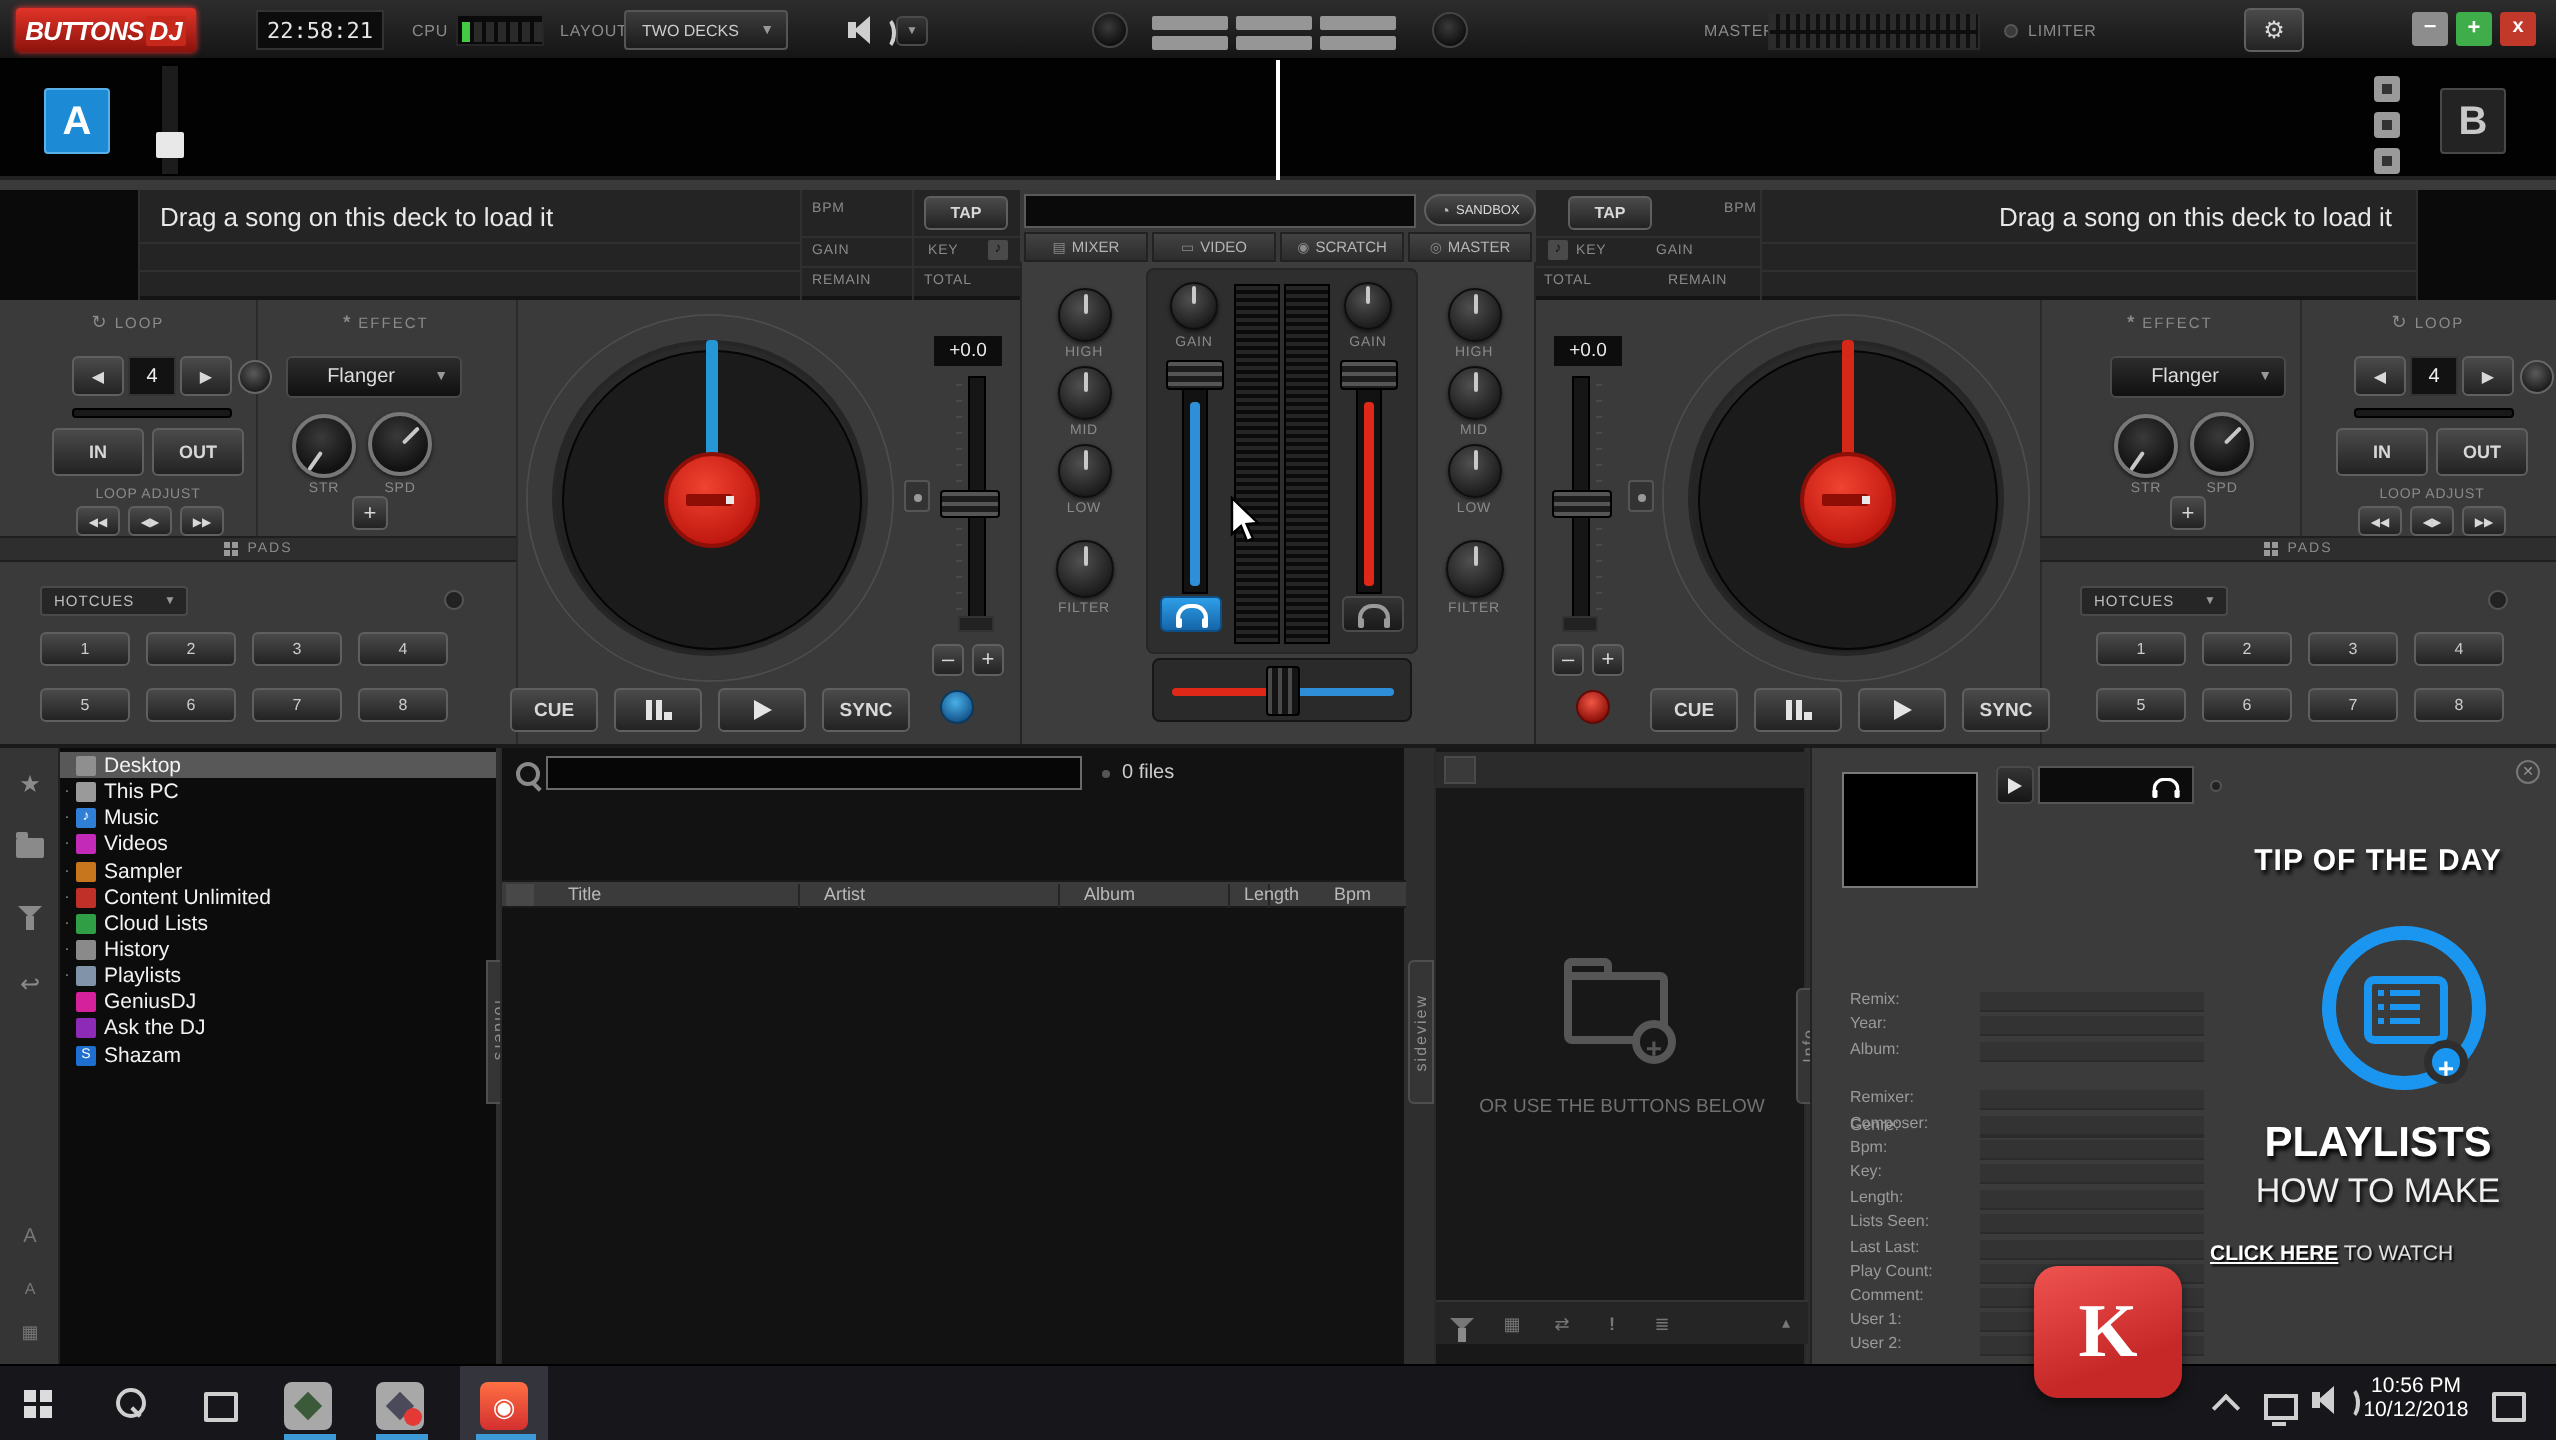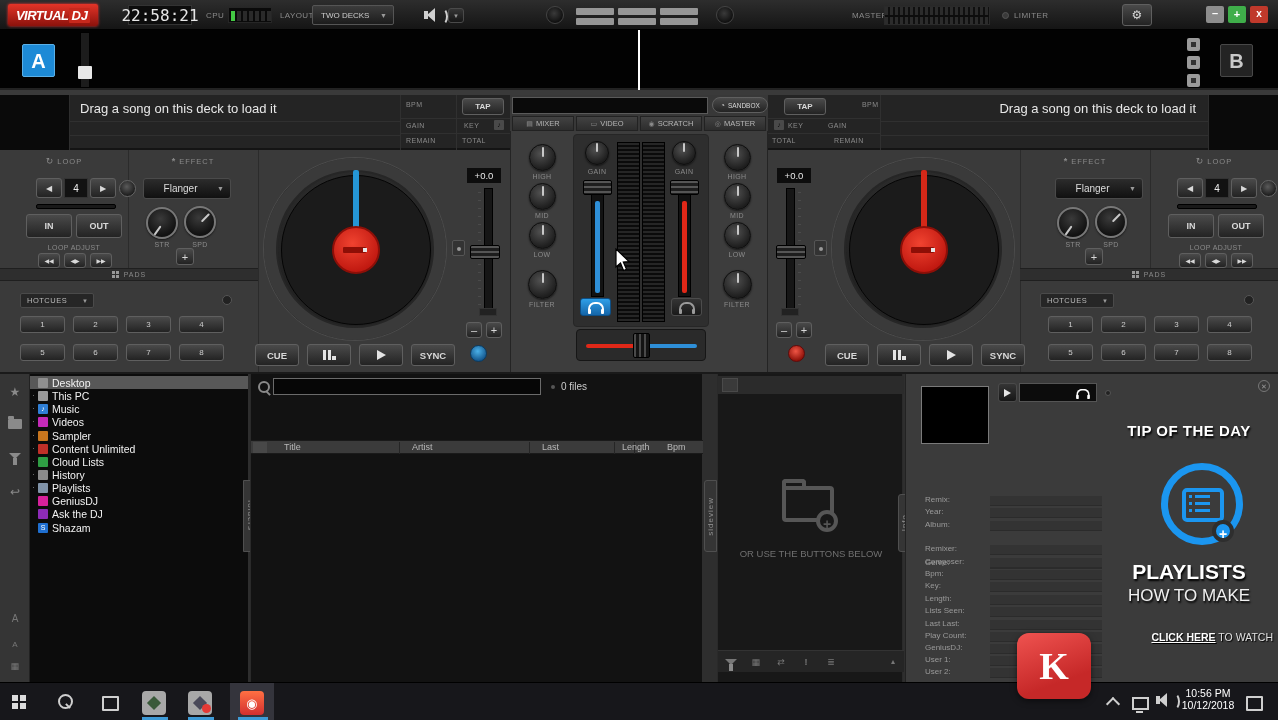--- a/index.html
+++ b/index.html
@@ -74,24 +74,24 @@
   input.srch{position:absolute;box-sizing:border-box;background:#060606;border:1px solid #6a6a6a;color:#ddd;
         font-size:10px;padding:0 4px;font-family:"Liberation Sans",sans-serif;}
 </style>
 </head>
 <body>
 
 <div id="app">
 
   <div class="ab" style="left:0;top:0;width:1278px;height:30px;background:linear-gradient(#2d2d2d,#151515);border-bottom:1px solid #000;">
     <div class="ab" style="left:8px;top:4px;width:90px;height:22px;background:linear-gradient(#e23428,#8c120c);border-radius:2px;display:flex;align-items:center;justify-content:center;box-shadow:0 0 3px #f33;">
-      <span style="color:#fff;font-weight:bold;font-style:italic;font-size:13px;letter-spacing:-.5px;">VIRTUAL</span>
+      <span style="color:#fff;font-weight:bold;font-style:italic;font-size:13px;letter-spacing:-.5px;">BUTTONS</span>
       <span style="color:#fff;font-weight:bold;font-style:italic;font-size:13px;background:#c7281c;padding:0 2px;margin-left:1px;border-radius:1px;">DJ</span>
     </div>
-    <div class="ab" style="left:128px;top:5px;width:64px;height:20px;background:#0c0c0c;border:1px solid #333;display:flex;align-items:center;justify-content:center;color:#e6e6e6;font-size:16px;font-family:'DejaVu Sans Mono',monospace;">22:58:21</div>
+    <div class="ab" style="left:128px;top:5px;width:64px;height:20px;background:#0c0c0c;border:1px solid #333;display:flex;align-items:center;justify-content:center;color:#e6e6e6;font-size:11px;font-family:'DejaVu Sans Mono',monospace;">22:58:21</div>
     <span class="lb" style="left:206px;top:11px;font-size:8px;">CPU</span>
     <div class="ab" style="left:228px;top:7px;width:44px;height:16px;background:#0a0a0a;border:1px solid #262626;">
       <div class="ab" style="left:2px;top:3px;width:4px;height:10px;background:#44c944;"></div>
       <div class="ab" style="left:8px;top:3px;width:34px;height:10px;background:repeating-linear-gradient(90deg,#2a2a2a 0 4px,#0a0a0a 4px 6px);"></div>
     </div>
     <span class="lb" style="left:280px;top:11px;font-size:8px;">LAYOUT</span>
     <div class="ab" style="left:312px;top:5px;width:82px;height:20px;background:linear-gradient(#3c3c3c,#1c1c1c);border:1px solid #555;border-radius:2px;display:flex;align-items:center;">
       <span style="font-size:8px;color:#ccc;margin-left:8px;flex:1;">TWO DECKS</span>
       <span style="font-size:7px;color:#999;margin-right:6px;">▼</span>
     </div>
@@ -499,21 +499,21 @@
       <div class="ab" style="left:7px;top:7px;color:#8a8a8a;">
           <div class="magic"></div>
         </div>
       <input class="srch" style="left: 22px; top: 4px; width: 268px; height: 17px;" value="">
       <div class="ab" style="left:300px;top:11px;width:4px;height:4px;border-radius:50%;background:#555;"></div>
       <div class="ab" style="left:310px;top:7px;color:#cccccc;font-size:10px;">0 files</div>
       <div class="ab" style="left:0;top:66px;width:452px;height:14px;background:#3b3b3b;border-top:1px solid #1a1a1a;border-bottom:1px solid #1a1a1a;">
         <div class="ab" style="left:2px;top:1px;width:14px;height:11px;background:#484848;"></div>
         <div class="ab" style="left:22px;top:1px;width:127px;height:12px;color:#b8b8b8;font-size:9px;padding-left:11px;border-right:1px solid #252525;">Title</div>
         <div class="ab" style="left:150px;top:1px;width:129px;height:12px;color:#b8b8b8;font-size:9px;padding-left:11px;border-right:1px solid #252525;">Artist</div>
-        <div class="ab" style="left:280px;top:1px;width:84px;height:12px;color:#b8b8b8;font-size:9px;padding-left:11px;border-right:1px solid #252525;">Last</div>
+        <div class="ab" style="left:280px;top:1px;width:84px;height:12px;color:#b8b8b8;font-size:9px;padding-left:11px;border-right:1px solid #252525;">Album</div>
         <div class="ab" style="left:365px;top:1px;width:19px;height:12px;color:#b8b8b8;font-size:9px;padding-left:6px;border-right:1px solid #252525;">Length</div>
         <div class="ab" style="left:408px;top:1px;width:40px;height:12px;color:#b8b8b8;font-size:9px;padding-left:8px;">Bpm</div>
       </div>
     </div>
     <div class="vtab" style="left:704px;top:106px;width:13px;height:72px;border-radius:3px 0 0 3px;">
         <span>sideview</span>
       </div>
 
     <div class="ab" style="left:717px;top:0;width:186px;height:310px;background:#181818;border-left:1px solid #2a2a2a;border-right:1px solid #2a2a2a;">
       <div class="ab" style="left:0;top:2px;width:186px;height:18px;background:#2b2b2b;">
@@ -601,41 +601,41 @@
       </div>
     <div class="trow" style="top:245px;">
         <span class="tlab">Last Last:</span>
         <span class="tval"></span>
       </div>
     <div class="trow" style="top:257px;">
         <span class="tlab">Play Count:</span>
         <span class="tval"></span>
       </div>
     <div class="trow" style="top:269px;">
-        <span class="tlab">GeniusDJ:</span>
+        <span class="tlab">Comment:</span>
         <span class="tval"></span>
       </div>
     <div class="trow" style="top:281px;">
         <span class="tlab">User 1:</span>
         <span class="tval"></span>
       </div>
     <div class="trow" style="top:293px;">
         <span class="tlab">User 2:</span>
         <span class="tval"></span>
       </div>
 
     <div class="ab" style="left:1105px;top:40px;width:170px;height:260px;">
       <div class="ab" style="left:0;top:8px;width:168px;text-align:center;color:#fff;font-weight:bold;font-size:15px;letter-spacing:.5px;text-shadow:1px 2px 2px #000;">TIP OF THE DAY</div>
       <div class="ab" style="left:56px;top:49px;width:82px;height:82px;border:7px solid #1b96f0;border-radius:50%;">
         <div class="tipbox" style="position:absolute;left:14px;top:18px;"></div>
       </div>
       <div class="ab" style="left:107px;top:106px;width:22px;height:22px;border-radius:50%;background:#1b96f0;border:4px solid #2e2e2e;color:#fff;font-weight:bold;font-size:14px;text-align:center;line-height:21px;">+</div>
       <div class="ab" style="left:0;top:146px;width:168px;text-align:center;color:#fff;font-weight:bold;font-size:21px;text-shadow:1px 2px 2px #000;">PLAYLISTS</div>
       <div class="ab" style="left:0;top:172px;width:168px;text-align:center;color:#f0f0f0;font-size:17px;text-shadow:1px 2px 2px #000;">HOW TO MAKE</div>
-      <div class="ab" style="left:0;top:207px;width:168px;text-align:right;font-size:10.5px;color:#e0e0e0;text-shadow:1px 1px 1px #000;margin-top:10px;">
+      <div class="ab" style="left:0;top:207px;width:168px;text-align:left;font-size:10.5px;color:#e0e0e0;text-shadow:1px 1px 1px #000;">
         <span style="font-weight:bold;color:#fff;text-decoration:underline;">CLICK HERE</span><span> TO WATCH</span>
       </div>
     </div>
   </div>
 
   <div class="ab" style="left:1017px;top:633px;width:74px;height:66px;border-radius:12px;background:linear-gradient(160deg,#ef5350,#c62828 70%);box-shadow:0 2px 6px rgba(0,0,0,.5);z-index:45;display:flex;align-items:center;justify-content:center;">
     <span style="color:#fff;font-weight:bold;font-size:38px;font-family:'Liberation Serif',serif;">K</span>
   </div>
 
   <div class="ab" style="left:0;top:682px;width:1278px;height:38px;background:#17171b;border-top:1px solid #000;z-index:40;">

